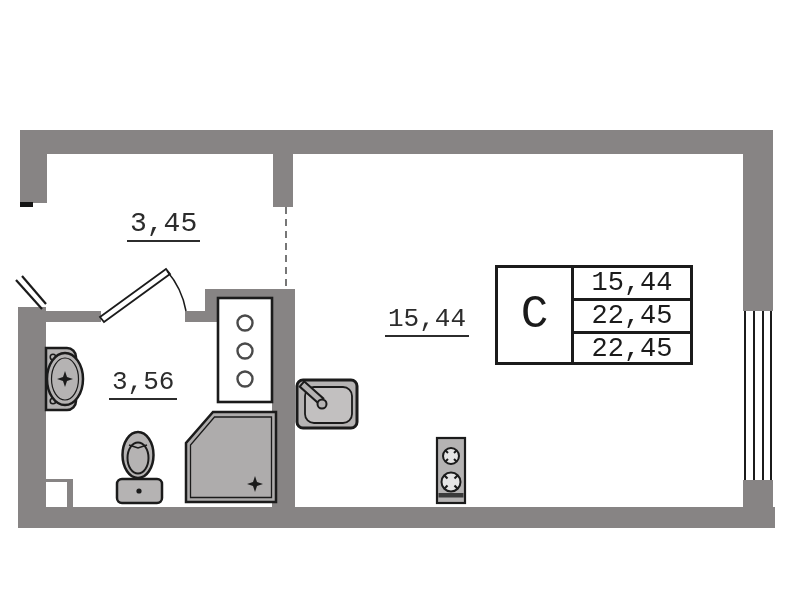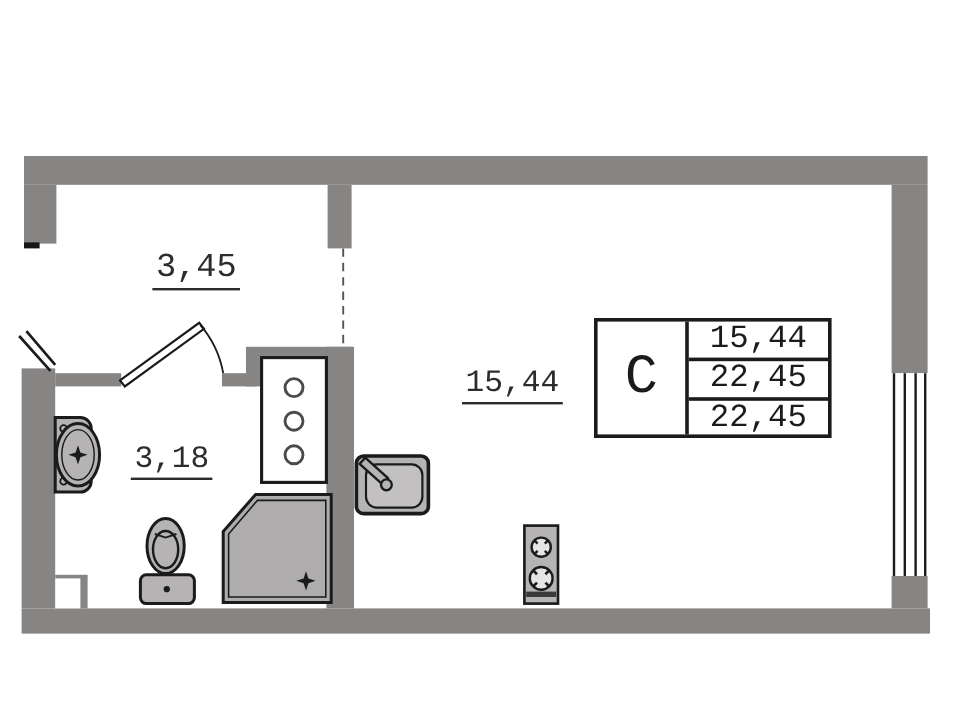--- a/index.html
+++ b/index.html
@@ -127,21 +127,21 @@
       <circle cx="451" cy="452" r="9.5" fill="#e6e5e5" stroke="#1b1b1b" stroke-width="2"></circle>
       <line x1="447.5" y1="448.5" x2="444.5" y2="445.5" class="no-fill" stroke-width="2.2"></line>
       <line x1="454.5" y1="448.5" x2="457.5" y2="445.5" class="no-fill" stroke-width="2.2"></line>
       <line x1="447.5" y1="455.5" x2="444.5" y2="458.5" class="no-fill" stroke-width="2.2"></line>
       <line x1="454.5" y1="455.5" x2="457.5" y2="458.5" class="no-fill" stroke-width="2.2"></line>
       <rect x="438.5" y="463" width="25" height="4.5" fill="#3a3a3a"></rect>
     </g>
   </svg>
 
   <div class="room-label" style="left:127px;top:179px;font-size:28px;">3,45</div>
-  <div class="room-label" style="left:109px;top:339px;font-size:26px;">3,18</div>
+  <div class="room-label" style="left:109px;top:339px;font-size:26px;">3,56</div>
   <div class="room-label" style="left:385px;top:276px;font-size:26px;">15,44</div>
 
   <div class="legend" style="left:495px;top:235px;width:198px;height:100px;">
     <div class="legend-type">C</div>
     <div class="legend-rows">
       <div>15,44</div>
       <div>22,45</div>
       <div>22,45</div>
     </div>
   </div>

